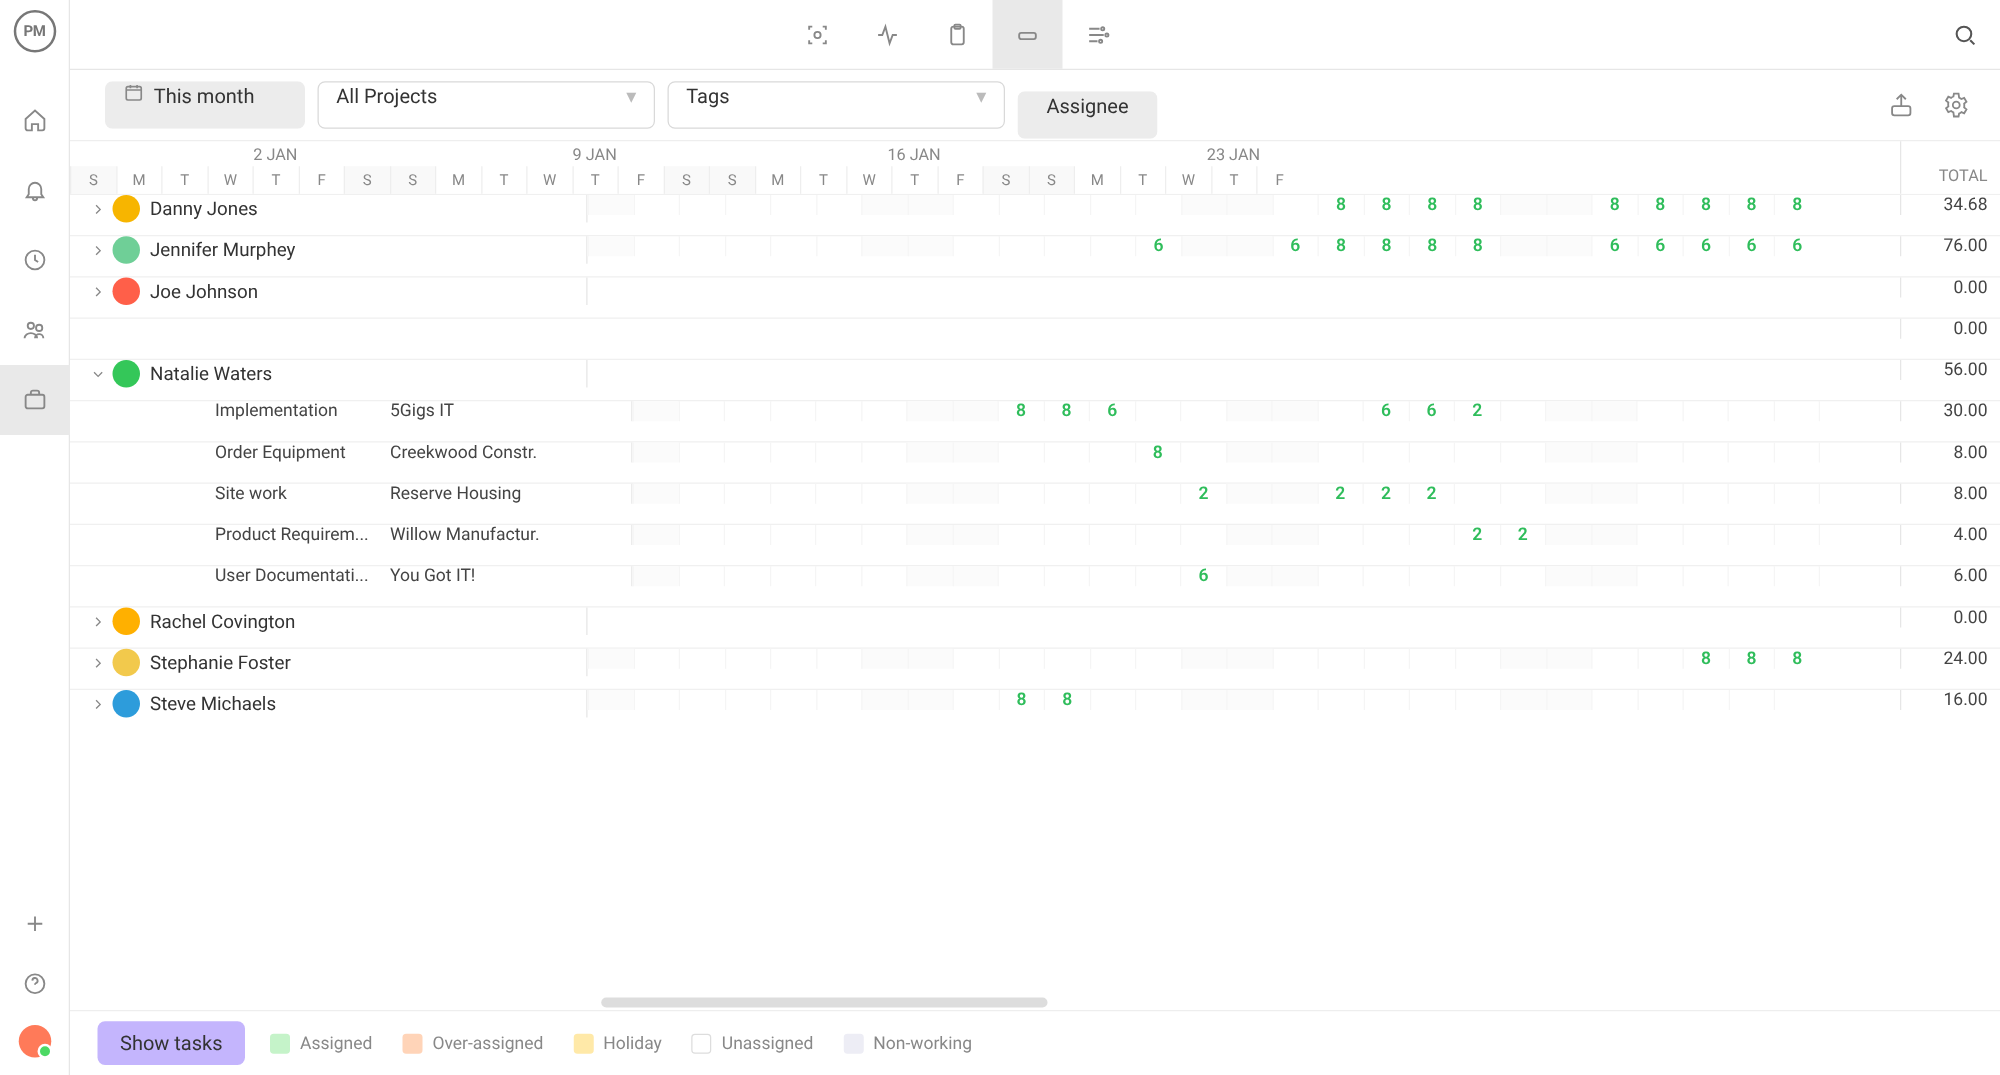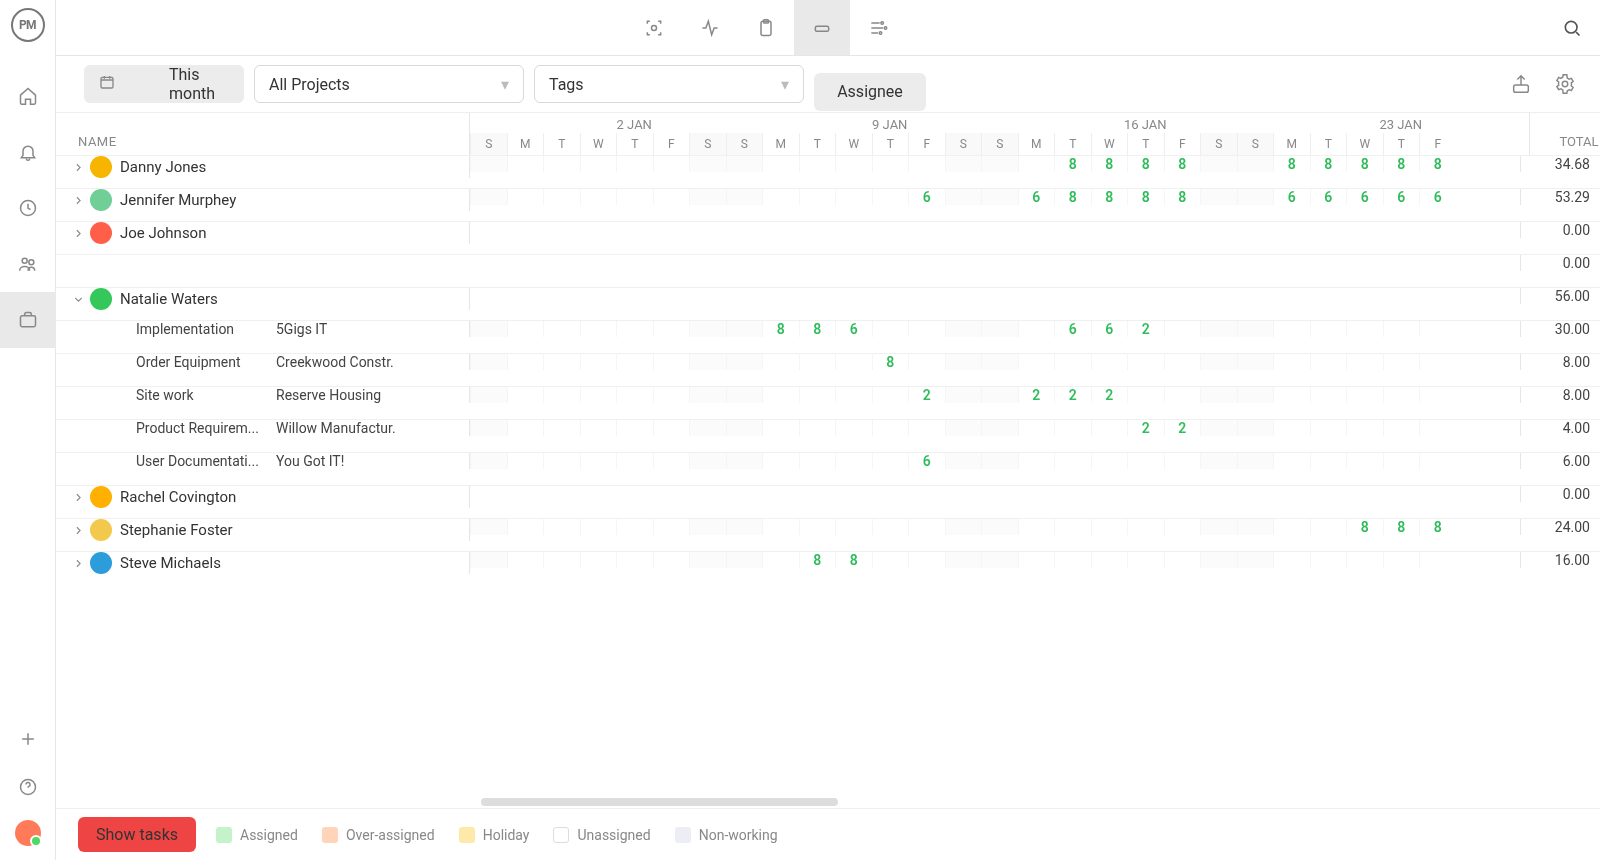--- a/index.html
+++ b/index.html
@@ -24,21 +24,21 @@
   .tabs { margin-left: 570px; display:flex; }
   .tab { width: 56px; display:flex; align-items:center; justify-content:center; color:#888; cursor:pointer; }
   .tab.active { background:#e9e9e9; }
   .tab svg { width:20px; height:20px; stroke: currentColor; fill:none; stroke-width:1.8; }
   .top-spacer { flex:1; }
   .top-search-btn { width:56px; display:flex; align-items:center; justify-content:center; color:#555; cursor:pointer; }
   .top-search-btn svg { width:20px; height:20px; stroke: currentColor; fill:none; stroke-width:2; }
 
   
   .toolbar { height: 56px; display:flex; align-items:center; padding: 10px 18px 10px 28px; gap: 10px; }
-  .control { height: 38px; border-radius: 6px; display:flex; align-items:center; padding: 0 14px; font-size: 16px; cursor:pointer; border:1px solid transparent;gap:46px; }
+  .control { height: 38px; border-radius: 6px; display:flex; align-items:flex-end; padding: 16px 14px; font-size: 16px; cursor:pointer; border:1px solid transparent; }
   .control.gray { background:#ececec; color:#333; }
   .control.outline { background:#fff; border-color:#d9d9d9; color:#333; }
   .control .chev { margin-left:auto; color:#bbb; }
   .control .cal-icon { margin-right:8px; color:#888; }
   .this-month { width:160px; }
   .projects { width:270px; justify-content:space-between; }
   .tags { width:270px; justify-content:space-between; }
   .assignee { width:112px; justify-content:center;margin-top:15px; }
   .tool-spacer { flex:1; }
   .search-box { height:36px; width:240px; border:1px solid #d9d9d9; border-radius:20px; display:flex; align-items:center; padding:0 14px; color:#aaa; }
@@ -62,37 +62,37 @@
   .total-head { width:80px; flex:0 0 80px; display:flex; align-items:flex-end; justify-content:flex-end; font-size:13px; color:#888; padding:0 10px 6px 0; border-left:1px solid #e6e6e6;}
 
   
   .rows { overflow:auto; flex:1; }
   .row { display:flex; border-top:1px solid #f0f0f0; height:33px; align-items:flex-start; }
   .row-left { width:414px; flex:0 0 414px; display:flex; align-items:center; border-right:1px solid #e6e6e6; padding-left:12px; }
   .chevron { width:20px; display:flex; align-items:center; justify-content:center; color:#888; cursor:pointer; }
   .chevron svg { width:13px; height:13px; stroke:currentColor; fill:none; stroke-width:2; }
   .avatar { width:22px; height:22px; border-radius:50%; margin:0 8px 0 2px; flex-shrink:0; }
   .row-name { font-size:15px; color:#333; white-space:nowrap; overflow:hidden; text-overflow:ellipsis; max-width:180px; }
-  .task-row .row-left { padding-left:80px; }
+  .task-row .row-left { padding-left:80px;margin-left:36px; }
   .task-name { font-size:14px; color:#444; width:140px; white-space:nowrap; overflow:hidden; text-overflow:ellipsis; }
   .task-proj { font-size:14px; color:#444; white-space:nowrap; overflow:hidden; text-overflow:ellipsis; max-width:150px; }
 
   .row-right { flex:1; display:flex; }
   .cell { width:36.5px; flex:0 0 36.5px; border-left:1px solid #f5f5f5; display:flex; align-items:center; justify-content:center; font-size:14px; font-weight:600; }
   .cell.weekend { background:#fbfbfb; }
   .val-assigned { color:#2fbd5b; }
   .row-total { width:80px; flex:0 0 80px; border-left:1px solid #e6e6e6; display:flex; align-items:center; justify-content:flex-end; padding-right:10px; font-size:14px; color:#444; }
 
   
   .hscroll-track { height:12px; background:#fff; display:flex; align-items:center; margin-left:414px; margin-right:80px; }
   .hscroll-thumb { height:8px; width:34%; background:#ddd; border-radius:4px; margin-left:1%;}
 
   
   .footer { height:52px; border-top:1px solid #eee; display:flex; align-items:center; padding:0 22px; gap:20px; font-size:14px; color:#888;}
-  .show-tasks-btn { background:#ef4444; color:#333; border-radius:6px; padding:8px 18px; font-size:16px; cursor:pointer; }
+  .show-tasks-btn { background:#c4b5fd; color:#333; border-radius:6px; padding:8px 18px; font-size:16px; cursor:pointer; }
   .legend-item { display:flex; align-items:center; gap:8px; }
   .swatch { width:16px; height:16px; border-radius:3px; }
 </style>
 </head>
 <body>
 
 <div class="sidebar">
   <div class="logo">PM</div>
   <div class="nav-icons">
     <div class="nav-icon">
@@ -216,21 +216,20 @@
         <svg viewBox="0 0 24 24">
           <circle cx="12" cy="12" r="3"></circle>
           <path d="M19 12a7 7 0 0 0-.1-1.2l2-1.6-2-3.4-2.4 1a7 7 0 0 0-2-1.2L14 2h-4l-.5 2.6a7 7 0 0 0-2 1.2l-2.4-1-2 3.4 2 1.6A7 7 0 0 0 5 12c0 .4 0 .8.1 1.2l-2 1.6 2 3.4 2.4-1a7 7 0 0 0 2 1.2L10 22h4l.5-2.6a7 7 0 0 0 2-1.2l2.4 1 2-3.4-2-1.6c.1-.4.1-.8.1-1.2z"></path>
         </svg>
       </div>
   </div>
 
   <div class="grid-wrap">
 
     <div class="grid-head">
-      <div class="left-head">NAME</div>
       <div class="right-head" id="right-head">
           <div class="week-head">
             <div class="week-block" style="width: 36.5px;">
               <div class="week-label"></div>
             </div>
             <div class="week-block" style="width: 255.5px;">
               <div class="week-label">2 JAN</div>
             </div>
             <div class="week-block" style="width: 255.5px;">
               <div class="week-label">9 JAN</div>
@@ -349,21 +348,21 @@
             <div class="cell val-assigned">8</div>
             <div class="cell val-assigned">8</div>
             <div class="cell weekend"></div>
             <div class="cell weekend"></div>
             <div class="cell val-assigned">6</div>
             <div class="cell val-assigned">6</div>
             <div class="cell val-assigned">6</div>
             <div class="cell val-assigned">6</div>
             <div class="cell val-assigned">6</div>
           </div>
-          <div class="row-total">53.29</div>
+          <div class="row-total">76.00</div>
         </div>
         <div class="row">
           <div class="row-left">
             <div class="chevron">
               <svg viewBox="0 0 24 24">
                 <polyline points="9 6 15 12 9 18"></polyline>
               </svg>
             </div>
             <div class="avatar" style="background: rgb(255, 95, 73);"></div>
             <div class="row-name">Joe Johnson</div>

